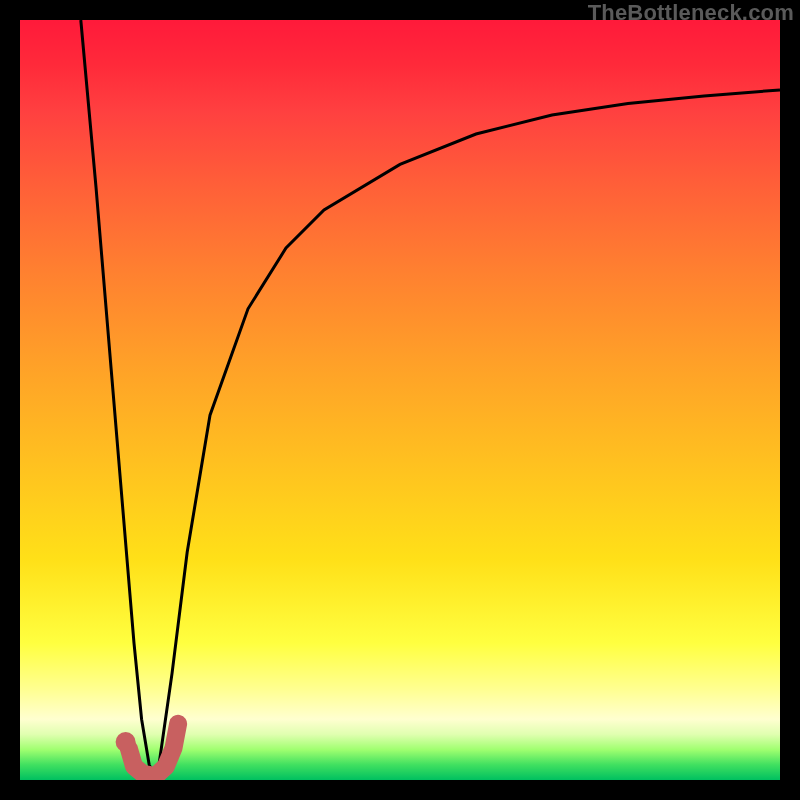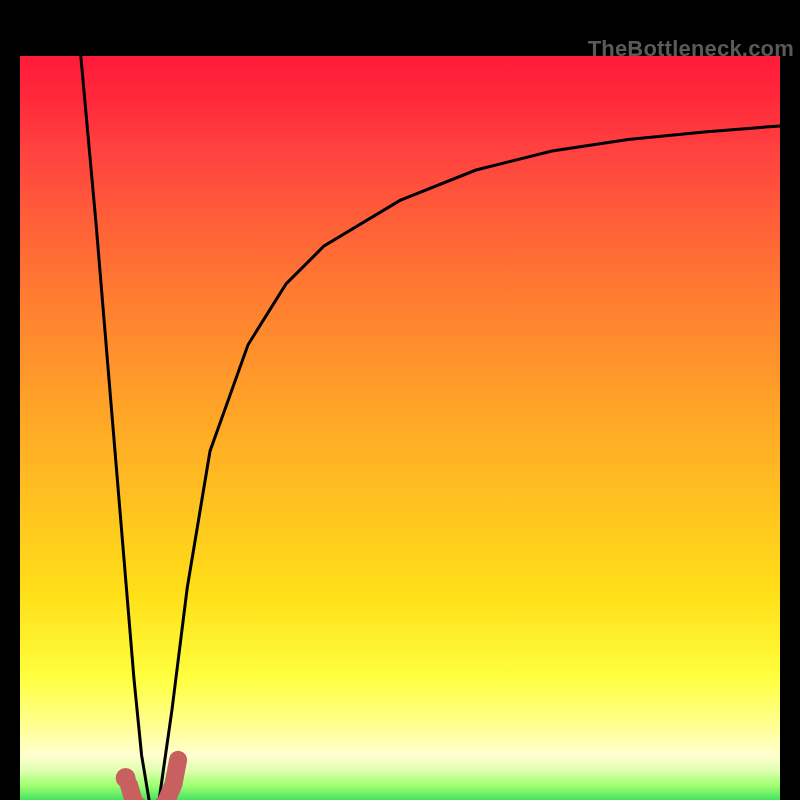--- a/index.html
+++ b/index.html
@@ -10,21 +10,20 @@
     background: #000;
     overflow: hidden;
   }
   .frame {
     position: absolute;
     left: 0;
     top: 0;
     width: 800px;
     height: 664px;
     background: #000;
-    margin-top: 36px;
   }
   .plot {
     position: absolute;
     left: 20px;
     top: 20px;
     width: 760px;
     height: 760px;
     overflow: hidden;
   }
   .gradient {

